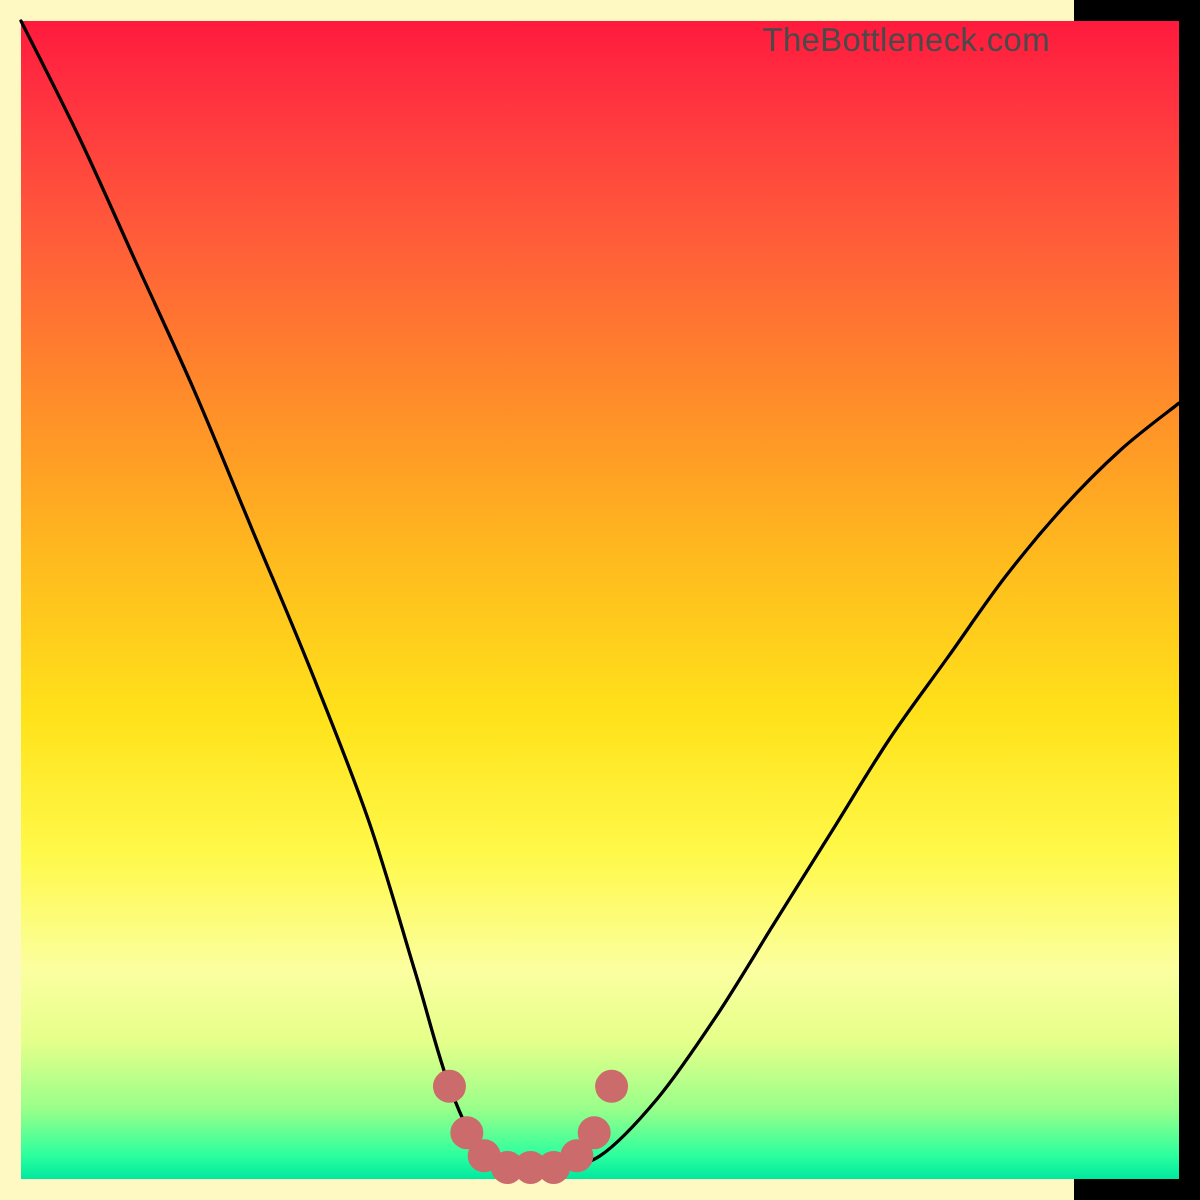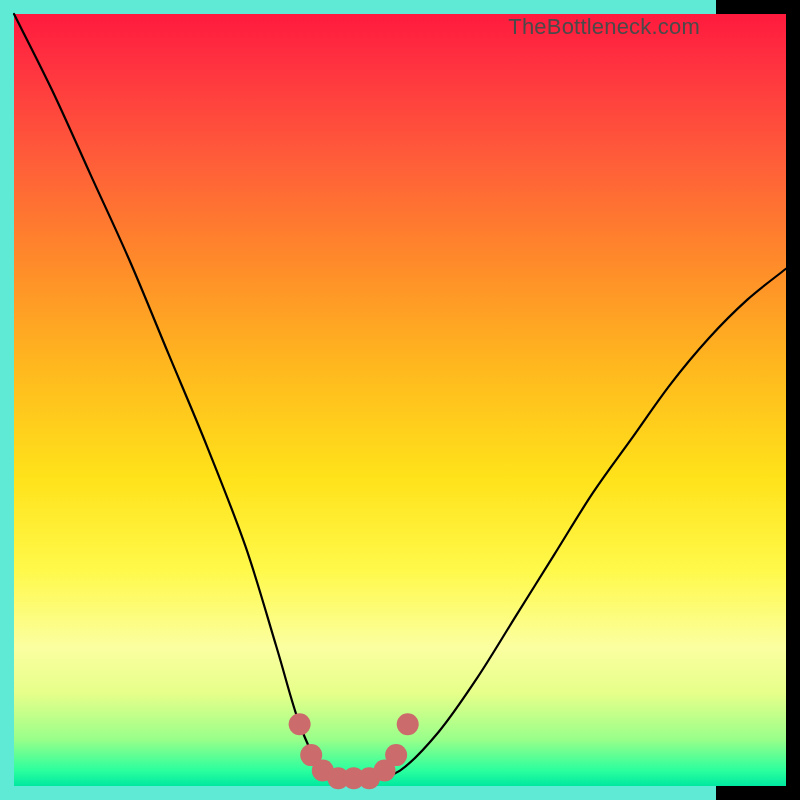--- a/index.html
+++ b/index.html
@@ -9,21 +9,21 @@
     height: 800px;
     background: #000;
     overflow: hidden;
   }
   .frame {
     position: absolute;
     top: 0;
     left: 0;
     width: 716px;
     height: 800px;
-    background: #5eead4;
+    background: #fef9c3;
   }
   .plot-area {
     position: absolute;
     top: 14px;
     left: 14px;
     width: 772px;
     height: 772px;
     background: linear-gradient(to bottom,
       #ff1a3d 0%,
       #ff3040 6%,

